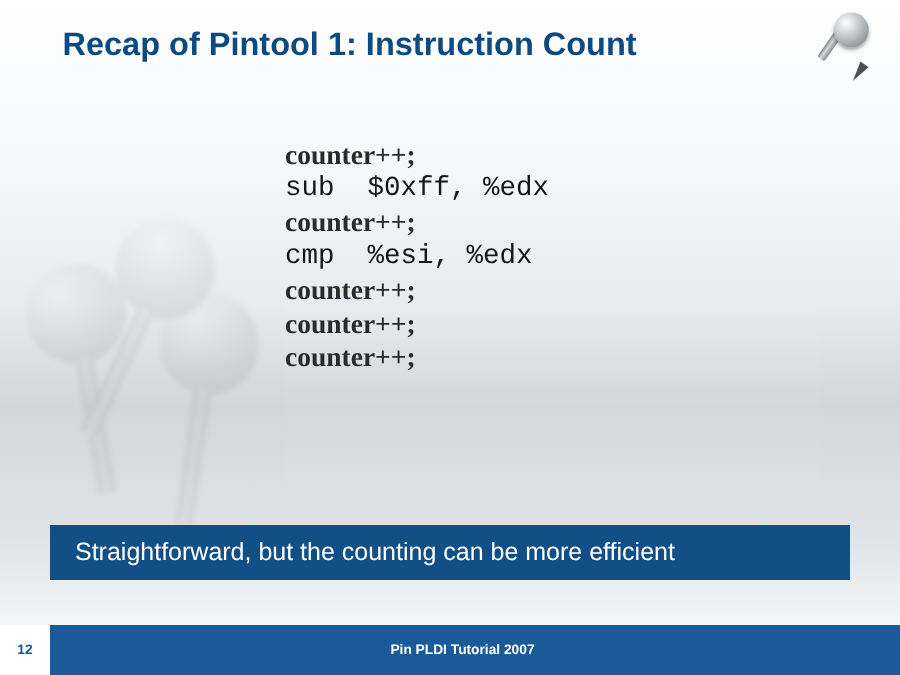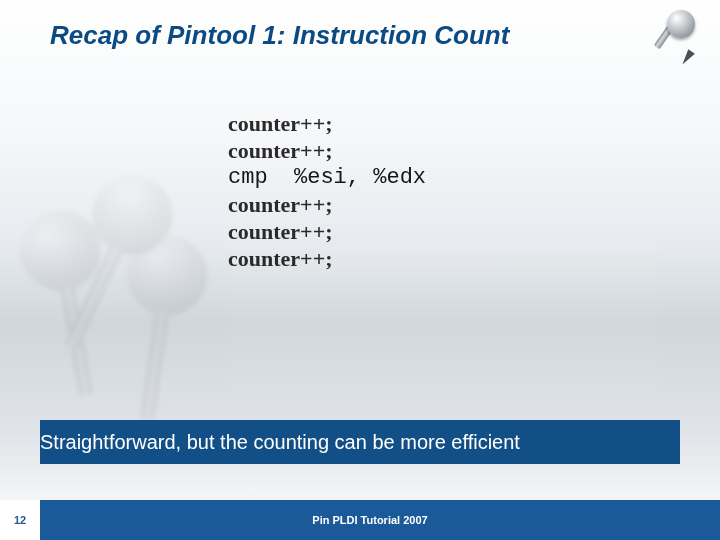--- a/index.html
+++ b/index.html
@@ -19,21 +19,20 @@
   }
   .title {
     position: absolute;
     top: 20px;
     left: 50px;
     right: 82px;
     font-family: Verdana, Geneva, sans-serif;
     font-weight: 700;
     font-size: 26px;
     color: #0b4a82;
-    font-style: italic;
   }
   .pushpin {
     position: absolute;
     top: 10px;
     right: 25px;
     width: 50px;
     height: 70px;
   }
   .pushpin .head {
     position: absolute;
@@ -118,20 +117,21 @@
     left: 40px;
     right: 40px;
     top: 420px;
     height: 44px;
     background: #124f87;
     color: #ffffff;
     font-size: 20px;
     font-family: Arial, Helvetica, sans-serif;
     display: flex;
     align-items: center;
+    padding-left: 20px;
   }
   .footer-stripe {
     position: absolute;
     left: 0;
     bottom: 0;
     width: 100%;
     height: 40px;
     background: #1a5a99;
   }
   .page-num-box {
@@ -189,20 +189,21 @@
   <div class="title">Recap of Pintool 1: Instruction Count</div>
 
   <div class="pushpin">
     <div class="stem"></div>
     <div class="tip"></div>
     <div class="head"></div>
   </div>
 
   <div class="codeblock">
     <div class="code-counter">counter++;</div>
+    <div class="code-asm">sub  $0xff, %edx</div>
     <div class="code-counter">counter++;</div>
     <div class="code-asm">cmp  %esi, %edx</div>
     <div class="code-counter">counter++;</div>
     <div class="code-counter">counter++;</div>
     <div class="code-counter">counter++;</div>
   </div>
 
   <div class="callout-bar">
     <span>Straightforward, but the counting can be more efficient</span>
   </div>

